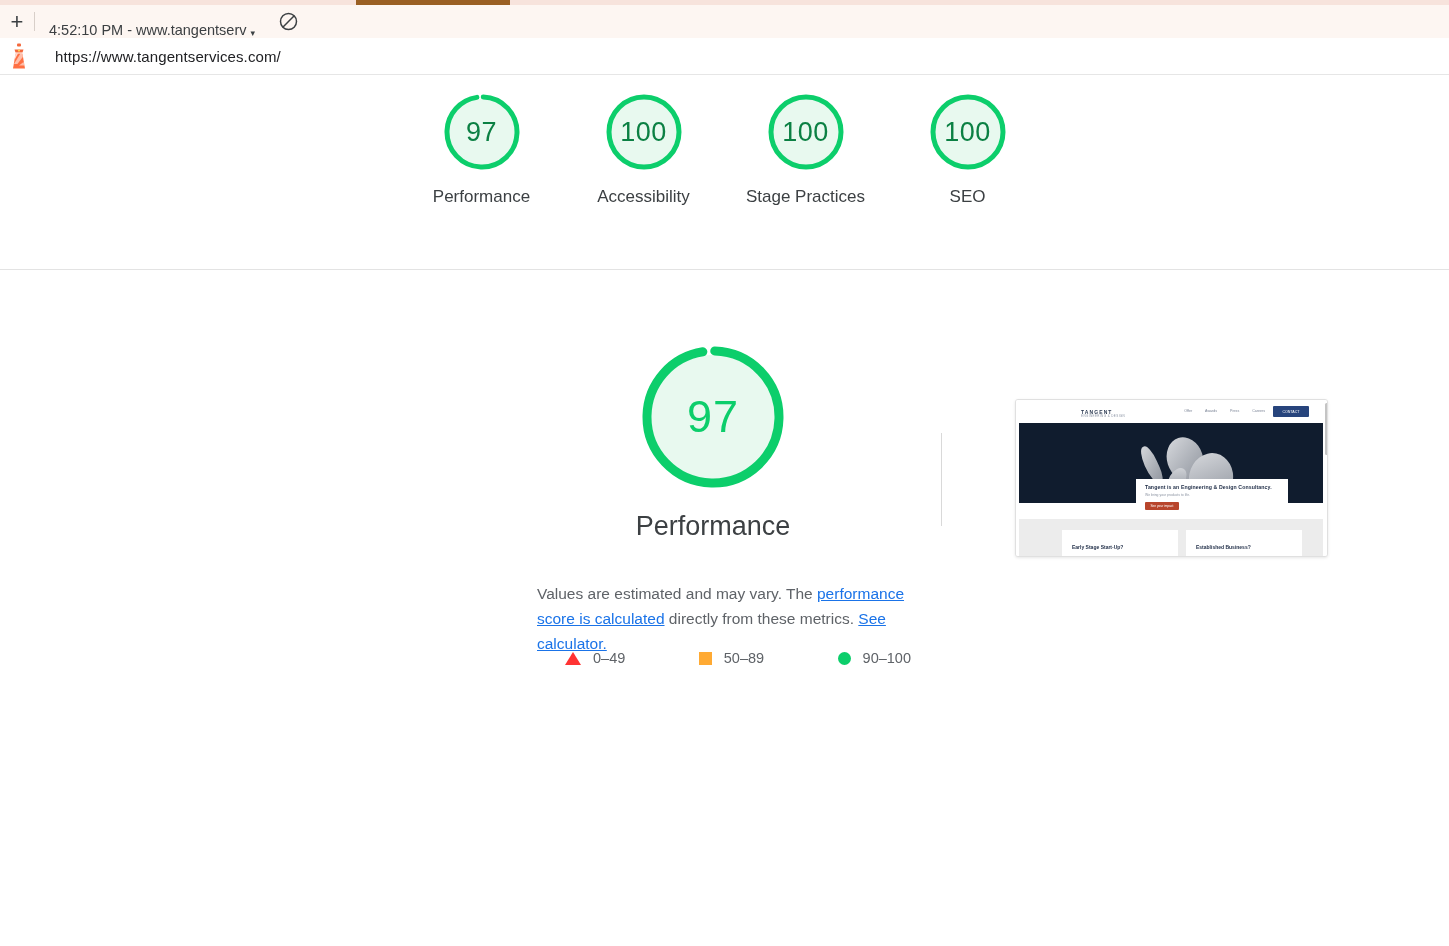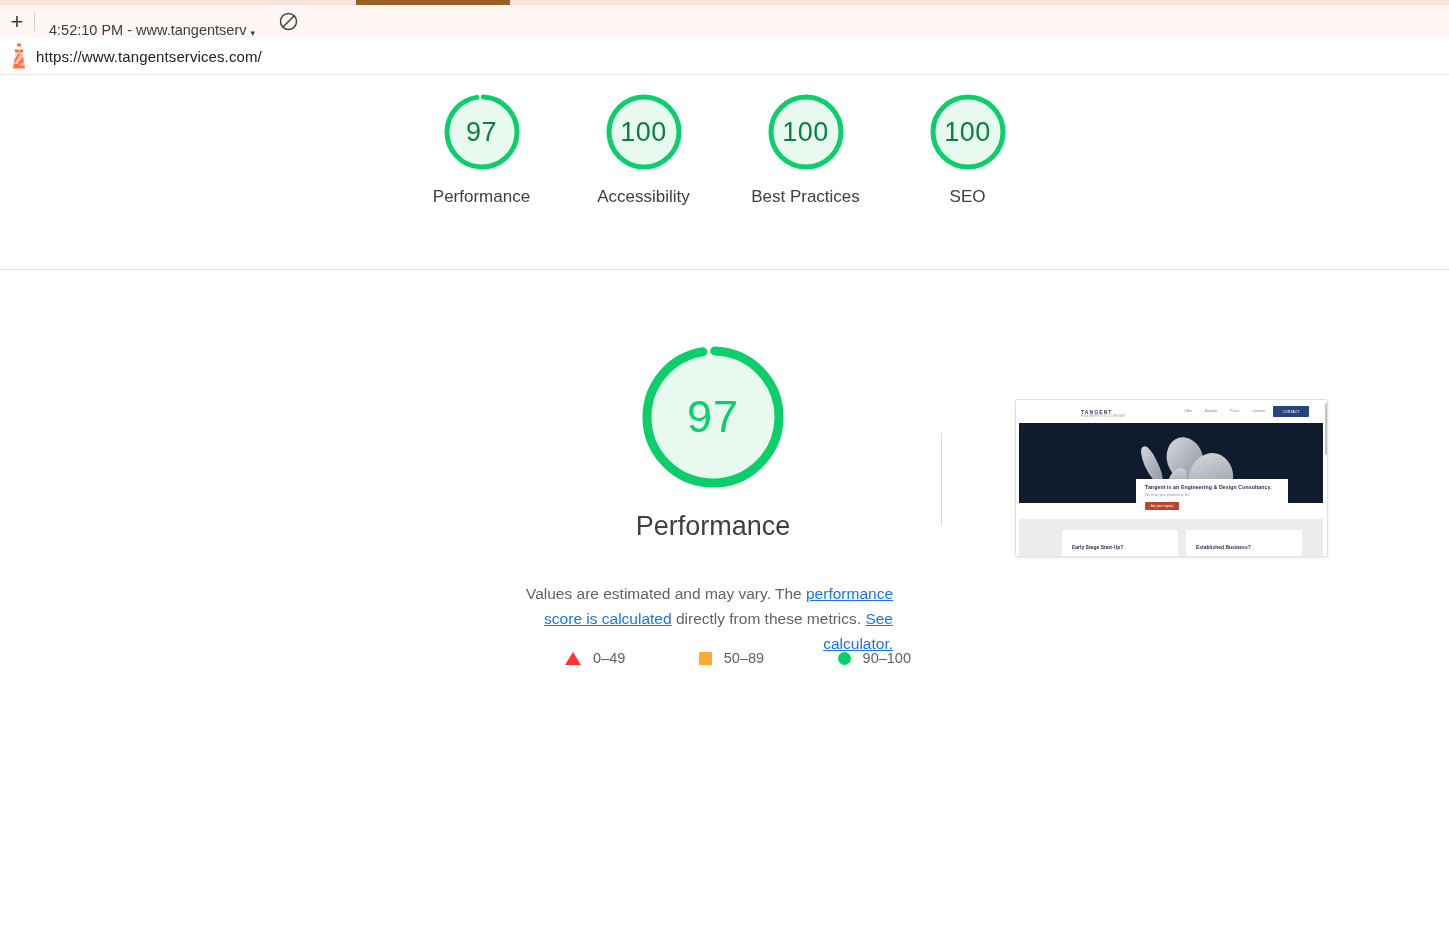--- a/index.html
+++ b/index.html
@@ -62,21 +62,21 @@
     width: 1449px; height: 37px;
     background: #ffffff;
     border-bottom: 1px solid #e6e6e6;
     display: flex; align-items: center;
   }
   #lighthouse-icon {
     width: 34px; height: 37px; margin-left: 2px;
     display: flex; align-items: center; justify-content: center;
   }
   #url-text {
-    margin-left: 0;
+    margin-left: 19px;
     font-size: 15px; color: #202124;
     letter-spacing: .1px;
   }
 
   
   #score-header {
     position: absolute; top: 76px; left: 0;
     width: 1449px; height: 194px;
     background: #ffffff;
     border-bottom: 1px solid #e3e3e3;
@@ -217,23 +217,23 @@
   .thumb-subcard-title {
     margin: 14px 0 0 10px; font-size: 5px; font-weight: bold; color: #1d2b45;
   }
   #thumb-scrollbar {
     position: absolute; right: 1px; top: 3px; width: 3px; height: 52px;
     background: #c4c4c4; border-radius: 2px;
   }
 
   
   #desc {
-    position: absolute; left: 491px; top: 310px;
+    position: absolute; left: 537px; top: 310px;
     width: 402px;
-    text-align: right;
+    text-align: left;
     font-size: 15.5px; line-height: 25px; color: #5f6368;
   }
   #desc a { color: #1a73e8; text-decoration: underline; cursor: pointer; }
 
   
   #legend {
     position: absolute; left: 535px; top: 379px;
     width: 402px;
     display: flex; justify-content: space-between;
     padding: 0 26px 0 30px;
@@ -312,21 +312,21 @@
     </div>
 
     <div class="gauge-cell">
       <div class="gauge-wrap">
         <svg width="84" height="84" viewBox="0 0 84 84">
           <circle cx="42" cy="42" r="33" fill="#e8f9ef"></circle>
           <circle cx="42" cy="42" r="35" fill="none" stroke="#0cce6b" stroke-width="5"></circle>
         </svg>
         <div class="gauge-num">100</div>
       </div>
-      <div class="gauge-label">Best Practices</div>
+      <div class="gauge-label">Stage Practices</div>
     </div>
 
     <div class="gauge-cell">
       <div class="gauge-wrap">
         <svg width="84" height="84" viewBox="0 0 84 84">
           <circle cx="42" cy="42" r="33" fill="#e8f9ef"></circle>
           <circle cx="42" cy="42" r="35" fill="none" stroke="#0cce6b" stroke-width="5"></circle>
         </svg>
         <div class="gauge-num">100</div>
       </div>

